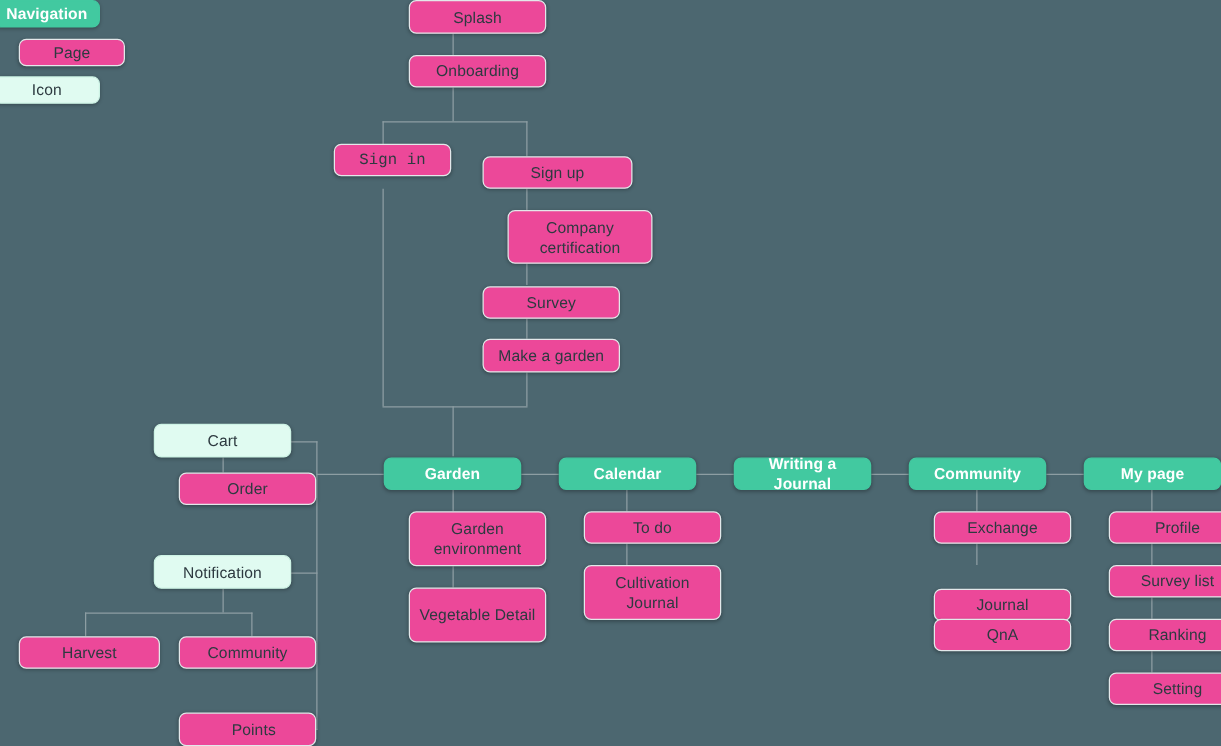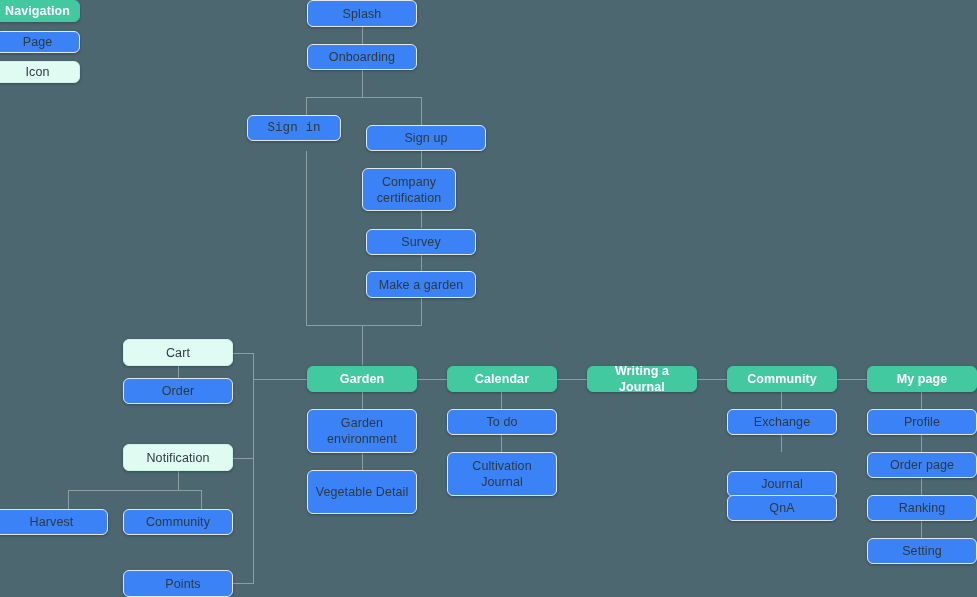--- a/index.html
+++ b/index.html
@@ -33,23 +33,24 @@
     justify-content: center;
     text-align: center;
     border-radius: 6px;
     font-size: 12.5px;
     line-height: 16px;
     letter-spacing: .1px;
     padding: 2px 6px;
     box-shadow: 0 1px 3px rgba(0,0,0,.28);
   }
   .node.page {
-    background: #3b82f6;
+    background: #ec4899;
     color: #2d3a40;
     border: 1px solid #e3e8ea;
+    margin-left: 20px;
   }
   .node.icon {
     background: #e0fbf1;
     color: #2d3a40;
     border: 1px solid #cdf3e5;
   }
   .node.nav {
     background: #42c9a0;
     color: #ffffff;
     font-weight: bold;
@@ -141,21 +142,21 @@
   </div>
   <div class="node page" style="left:307px; top:44px;  width:110px; height:26px;">
     <span>Onboarding</span>
   </div>
   <div class="node page" style="left:247px; top:115px; width:94px; height:26px;font-family:Liberation Mono, monospace;">
     <span>Sign in</span>
   </div>
   <div class="node page" style="left:366px; top:125px; width:120px; height:26px;">
     <span>Sign up</span>
   </div>
-  <div class="node page" style="left:362px; top:168px; width:94px; height:43px;justify-content:center;">
+  <div class="node page" style="left:386px; top:168px; width:116px; height:43px;justify-content:center;">
     <span>Company certification</span>
   </div>
   <div class="node page" style="left:366px; top:229px; width:110px; height:26px;">
     <span>Survey</span>
   </div>
   <div class="node page" style="left:366px; top:271px; width:110px; height:27px;">
     <span>Make a garden</span>
   </div>
 
   <div class="node icon" style="left:123px; top:339px; width:110px; height:27px;">
@@ -214,21 +215,21 @@
     <span>QnA</span>
   </div>
 
   <div class="node nav" style="left:867px; top:366px; width:110px; height:26px;">
     <span>My page</span>
   </div>
   <div class="node page" style="left:867px; top:409px; width:110px; height:26px;">
     <span>Profile</span>
   </div>
   <div class="node page" style="left:867px; top:452px; width:110px; height:26px;">
-    <span>Order page</span>
+    <span>Survey list</span>
   </div>
   <div class="node page" style="left:867px; top:495px; width:110px; height:26px;">
     <span>Ranking</span>
   </div>
   <div class="node page" style="left:867px; top:538px; width:110px; height:26px;">
     <span>Setting</span>
   </div>
 
 </div>
 

